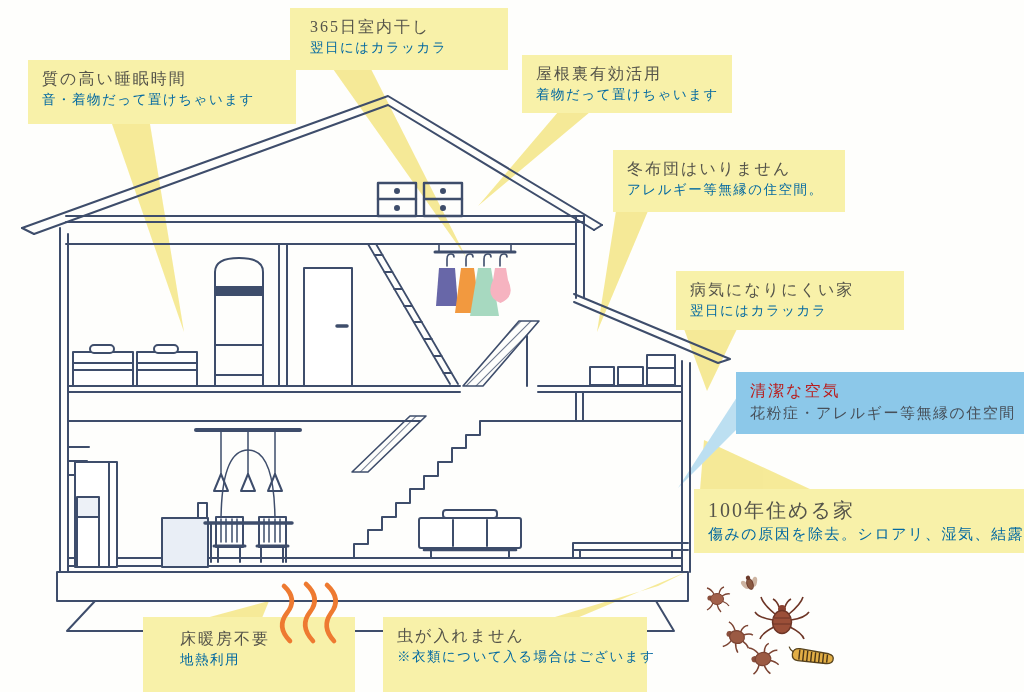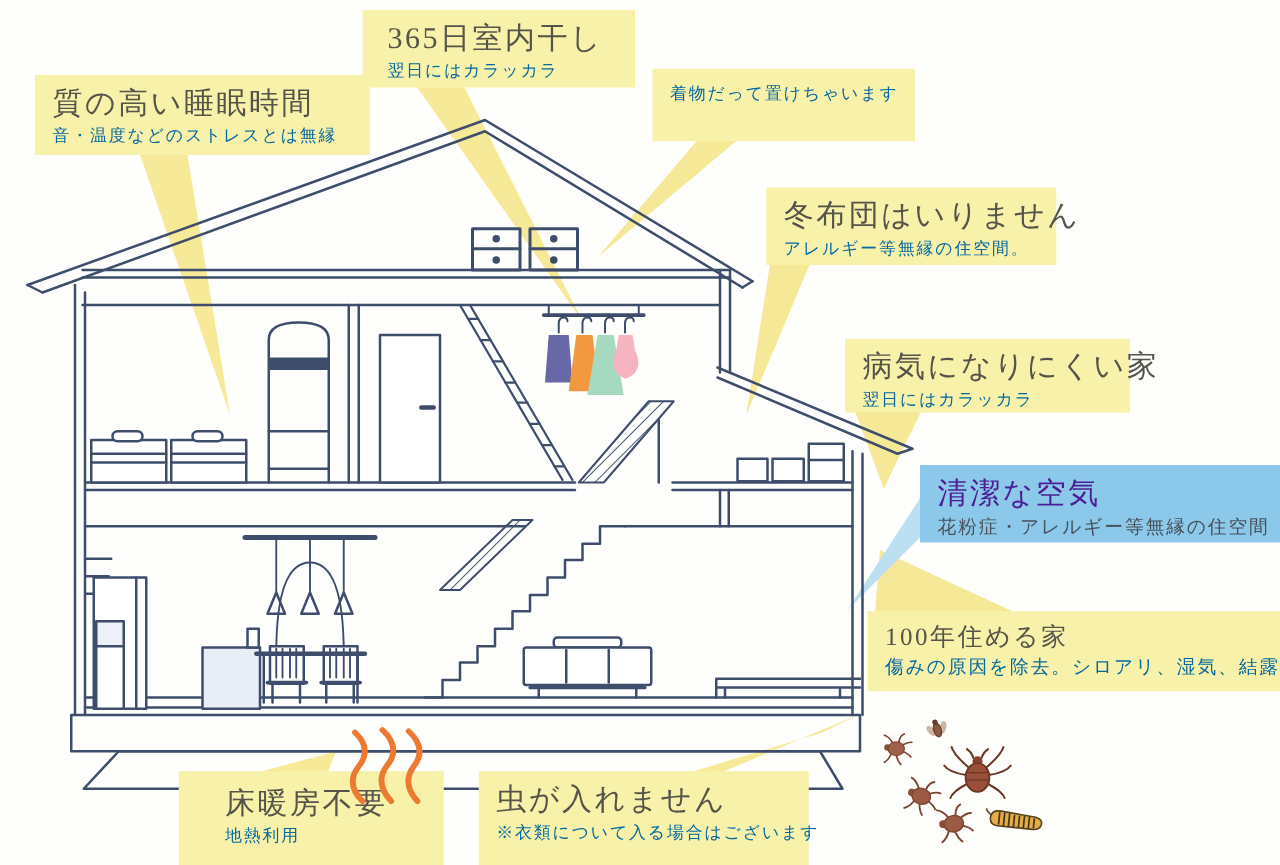--- a/index.html
+++ b/index.html
@@ -4,25 +4,25 @@
 <style>
   html,body{margin:0;padding:0;background:#fff;}
   .stage{position:relative;width:1024px;height:692px;overflow:hidden;background:#fefefc;
          font-family:"Liberation Serif","DejaVu Serif",serif;}
   svg{position:absolute;left:0;top:0;}
   #house-layer{z-index:1;}
   #overlay-layer{z-index:3;pointer-events:none;}
   .callout{position:absolute;z-index:2;box-sizing:border-box;padding:9px 14px 6px;line-height:1.22;}
   .callout.yellow{background:#f8f1a9;}
   .callout.blue{background:#8cc8e9;}
-  .c-title{font-size:24px;color:#55544a;letter-spacing:2px;white-space:nowrap;}
+  .c-title{font-size:16px;color:#55544a;letter-spacing:2px;white-space:nowrap;}
   .c-sub{font-size:13.5px;color:#0369a1;margin-top:3px;letter-spacing:1.5px;white-space:nowrap;}
   .c-title.big{font-size:20px;}
   .c-sub.big{font-size:15px;}
-  .blue .c-title{color:#4c1d95;}
+  .blue .c-title{color:#b91c1c;}
   .blue .c-sub{color:#47505a;text-align:center;}
 </style>
 </head>
 <body>
 
 <div class="stage">
 
 <svg id="house-layer" width="1024" height="692" viewBox="0 0 1024 692">
   <defs>
     <pattern id="hatch" width="7" height="7" patternUnits="userSpaceOnUse" patternTransform="rotate(45)">
@@ -216,29 +216,30 @@
     <g transform="translate(793,648) rotate(6)">
       <path d="M0,6 Q0,0 7,0 L36,2 Q42,3 41,8 Q40,12 34,12 L6,12 Q0,12 0,6 Z" fill="#e2ae45" stroke="#57431d" stroke-width="1.3"></path>
       <path d="M7,1 V11 M11,1 V12 M15,1 V12 M19,2 V12 M23,2 V12 M27,2 V12 M31,2 V12 M35,3 V11" stroke="#4a3617" stroke-width="1.4"></path>
       <path d="M1,4 q-4,-2 -5,-5" stroke="#57431d" stroke-width="1.2" fill="none"></path>
     </g>
   </g>
 </svg>
 
 <div class="callout yellow" style="left:28px;top:60px;width:268px;height:64px">
   <div class="c-title">質の高い睡眠時間</div>
-  <div class="c-sub">音・温度などのストレスとは無縁</div>
+  <div class="c-sub">音・着物だって置けちゃいます</div>
 </div>
 
 <div class="callout yellow" style="left:290px;top:8px;width:218px;height:62px;padding-left:20px">
   <div class="c-title">365日室内干し</div>
   <div class="c-sub">翌日にはカラッカラ</div>
 </div>
 
 <div class="callout yellow" style="left:522px;top:55px;width:210px;height:58px">
+  <div class="c-title">屋根裏有効活用</div>
   <div class="c-sub">着物だって置けちゃいます</div>
 </div>
 
 <div class="callout yellow" style="left:613px;top:150px;width:232px;height:62px">
   <div class="c-title">冬布団はいりません</div>
   <div class="c-sub">アレルギー等無縁の住空間。</div>
 </div>
 
 <div class="callout yellow" style="left:676px;top:271px;width:228px;height:59px">
   <div class="c-title">病気になりにくい家</div>

